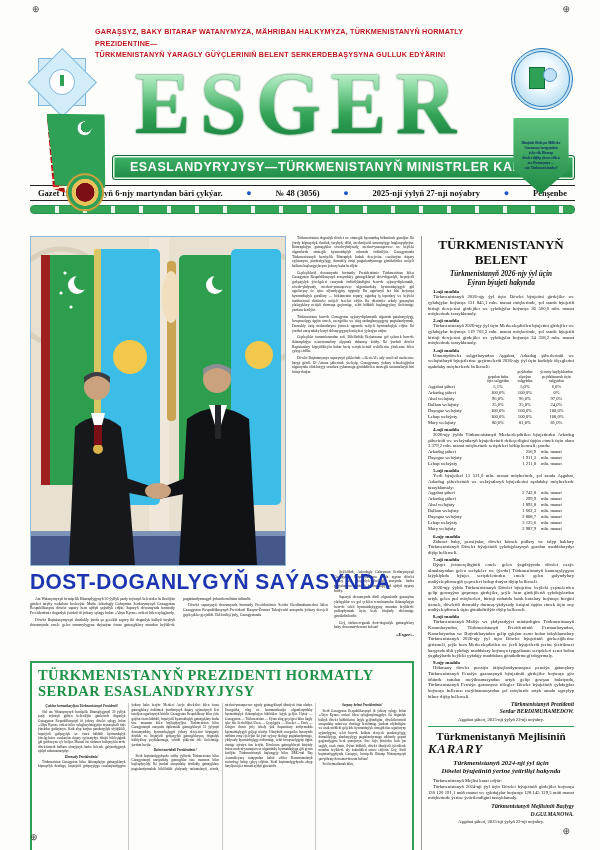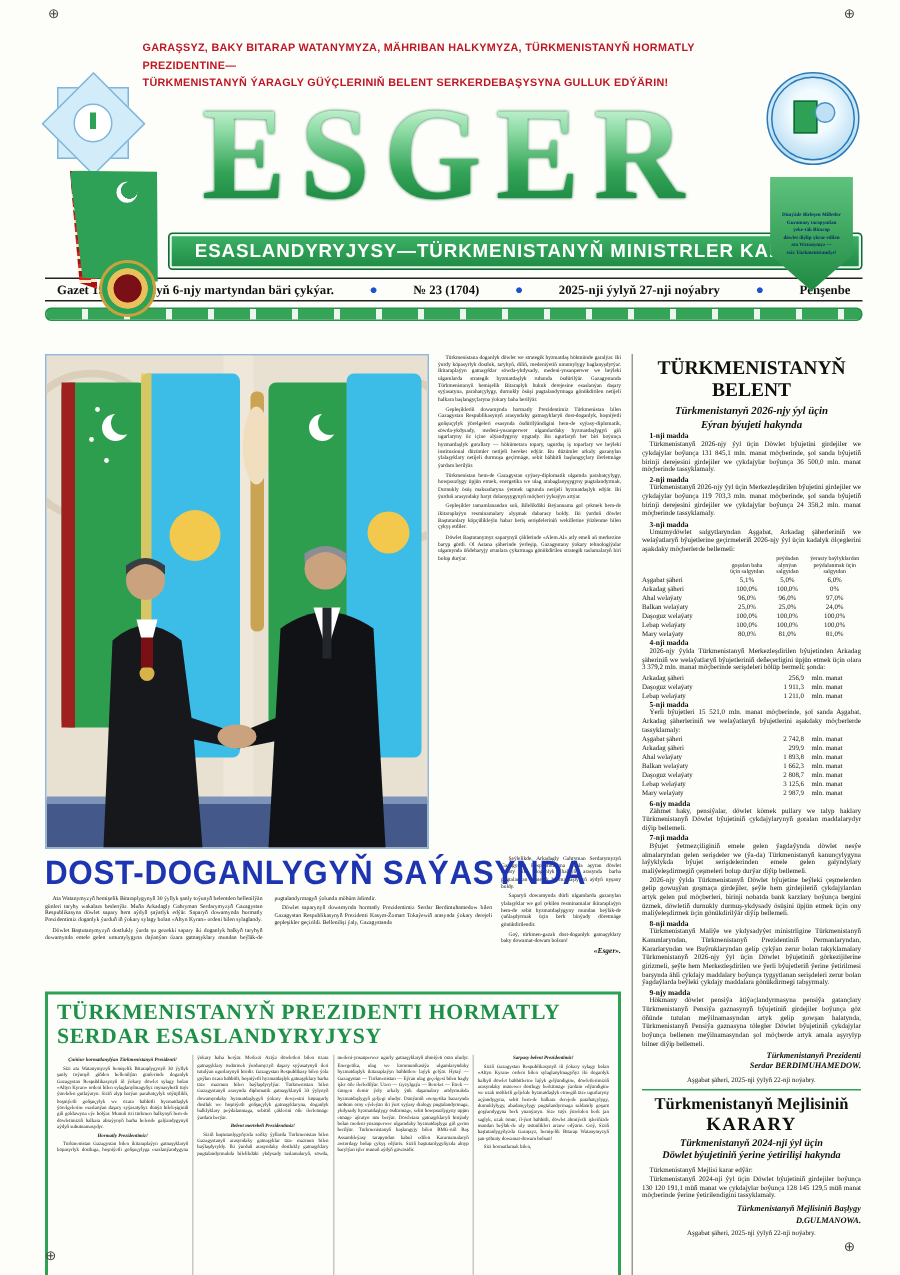--- a/index.html
+++ b/index.html
@@ -101,21 +101,21 @@
   .ptable span:first-child{text-align:left;}
   .alloc .trow{display:grid;grid-template-columns:1fr 42px 38px;font-size:4.6px;line-height:1.3;}
   .alloc span:nth-child(2){text-align:right;}
   .alloc span:nth-child(3){padding-left:5px;}
   .law-sig{margin-top:2px;text-align:right;font-weight:bold;font-style:italic;font-size:5.6px;line-height:1.3;}
   .law-place{text-align:center;font-size:4.6px;margin-top:1px;}
   .green-rule{border:none;border-top:1.6px solid #2fa156;margin:4px 0 3px;}
 
   
   .decree-title1{margin:0;text-align:center;font-weight:bold;font-size:11px;line-height:1.1;}
-  .decree-title2{margin:0;text-align:center;font-weight:bold;font-size:12.5px;letter-spacing:1px;line-height:1.2;}
+  .decree-title2{margin:0;font-weight:bold;font-size:12.5px;letter-spacing:1px;line-height:1.2;font-style:italic;}
   .decree-subtitle{margin-top:2px;text-align:center;font-weight:bold;font-style:italic;font-size:6.8px;line-height:1.25;}
   .decree-body{margin-top:2px;font-size:4.7px;line-height:1.25;text-align:justify;}
   .decree-body .flow-p{margin:0;text-indent:5px;}
 </style>
 </head>
 <body>
 
 <div class="page">
   <span class="regmark rm-tl">⊕</span>
   <span class="regmark rm-tr">⊕</span>
@@ -157,21 +157,21 @@
         <div class="flow-p">döwlet diýlip ykrar edilen</div>
         <div class="flow-p">ata Watanymyz —</div>
         <div class="flow-p">eziz Türkmenistandyr!</div>
       </div>
 
     <div class="founder-bar">ESASLANDYRYJYSY—TÜRKMENISTANYŇ MINISTRLER KABINETI</div>
 
     <div class="info-bar">
       <span>Gazet 1993-nji ýylyň 6-njy martyndan bäri çykýar.</span>
       <span class="info-dot">●</span>
-      <span>№ 23 (1704)</span>
+      <span>№ 48 (3056)</span>
       <span class="info-dot">●</span>
       <span>2025-nji ýylyň 27-nji noýabry</span>
       <span class="info-dot">●</span>
       <span>Penşenbe</span>
     </div>
     <div class="wave"></div>
   </header>
 
   <main>
     <section class="left-col">

